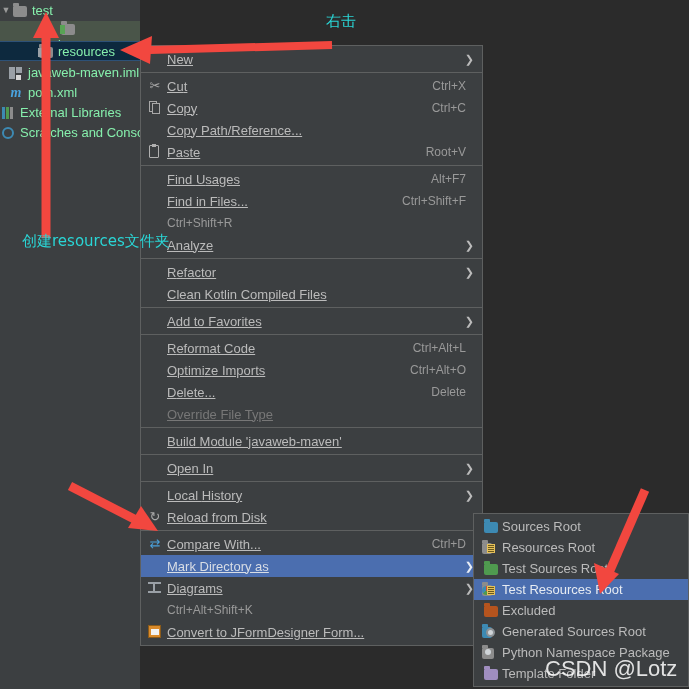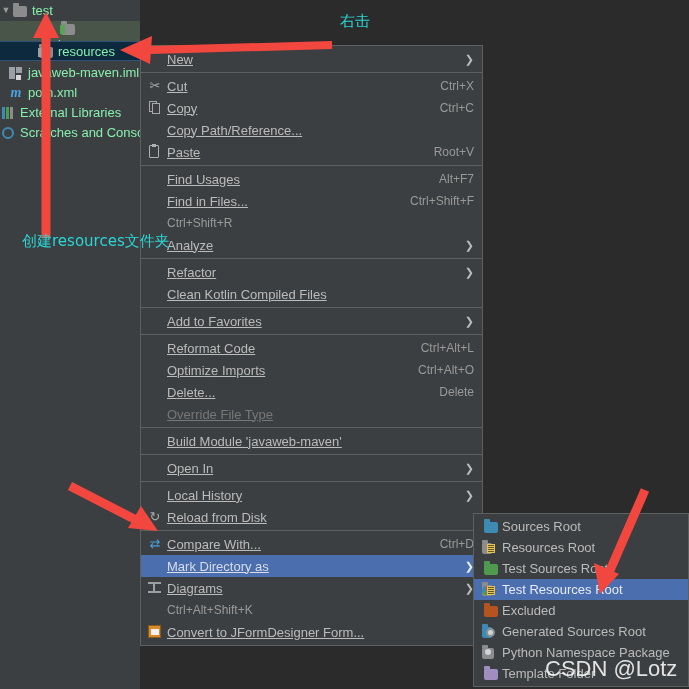--- a/index.html
+++ b/index.html
@@ -67,21 +67,21 @@
     font-size: 13px;
   }
   .mi {
     position: relative; height: 22px; display: flex; align-items: center;
     color: #bbbbbb; white-space: nowrap; padding-left: 4px;
   }
   .mi.sel { background: #4b6eaf; color: #d8dde5; }
   .mi.disabled { color: #777777; }
   .mi .micon { width: 22px; flex: 0 0 22px; height: 16px; position: relative; }
   .mi .mlabel { flex: 1 1 auto; text-decoration: underline; }
-  .mi .mshort { color: #999999; font-size: 12px; padding-right: 8px; }
+  .mi .mshort { color: #999999; font-size: 12px; padding-right: 16px; }
   .mi .marrow { position: absolute; right: 8px; top: 0; height: 22px; line-height: 22px;
                 color: #bbbbbb; font-size: 11px; }
   .mi.sel .marrow { color: #e8edf5; }
   .msep { height: 1px; background: #5e6060; margin: 2px 0; }
   u { text-decoration: underline; }
 
   
   .g { position: absolute; left: 3px; top: 1px; width: 14px; height: 14px;
        color: #a8a8a8; font-size: 13px; line-height: 14px; text-align: center; }
   .g-blue { color: #4a9fd8; }
@@ -438,16 +438,16 @@
       <line x1="70" y1="486" x2="140" y2="522" stroke="#f2473f" stroke-width="9"></line>
       <polygon points="158,531 128,528 141,506" fill="#f2473f"></polygon>
     </g>
 
     <g>
       <line x1="645" y1="490" x2="608" y2="575" stroke="#f2473f" stroke-width="9"></line>
       <polygon points="600,594 594,563 619,574" fill="#f2473f"></polygon>
     </g>
   </svg>
 
-  <div class="anno" style="left:340px; top:12px;">右击</div>
+  <div class="anno" style="left:326px; top:12px;">右击</div>
   <div class="anno" style="left:22px; top:232px;">创建resources文件夹</div>
   <div class="watermark" style="left:545px; top:656px;">CSDN @Lotz</div>
 </div>
 
 </body></html>

